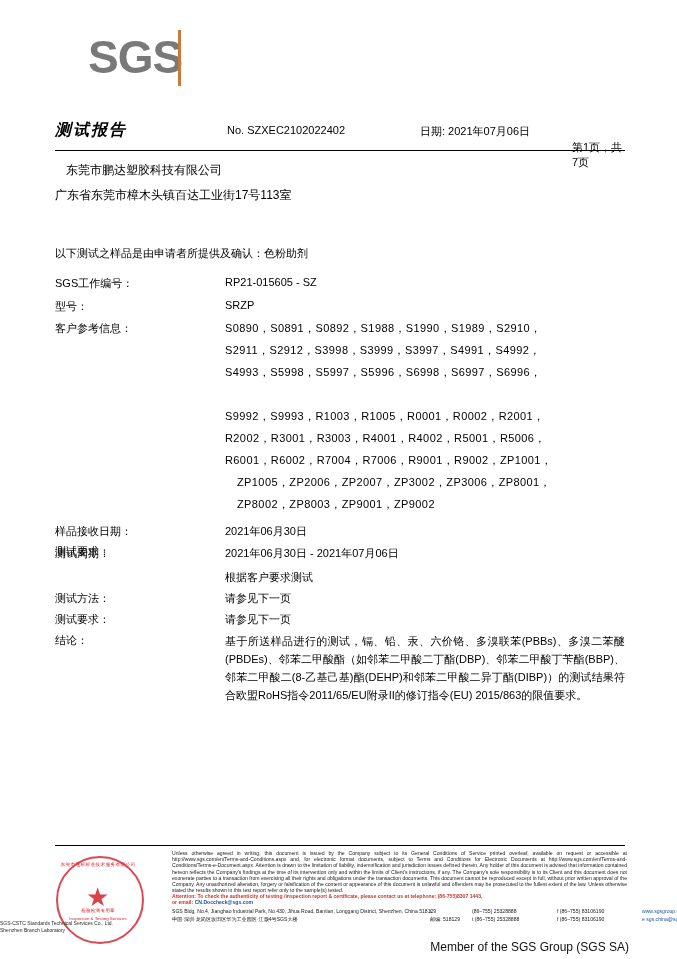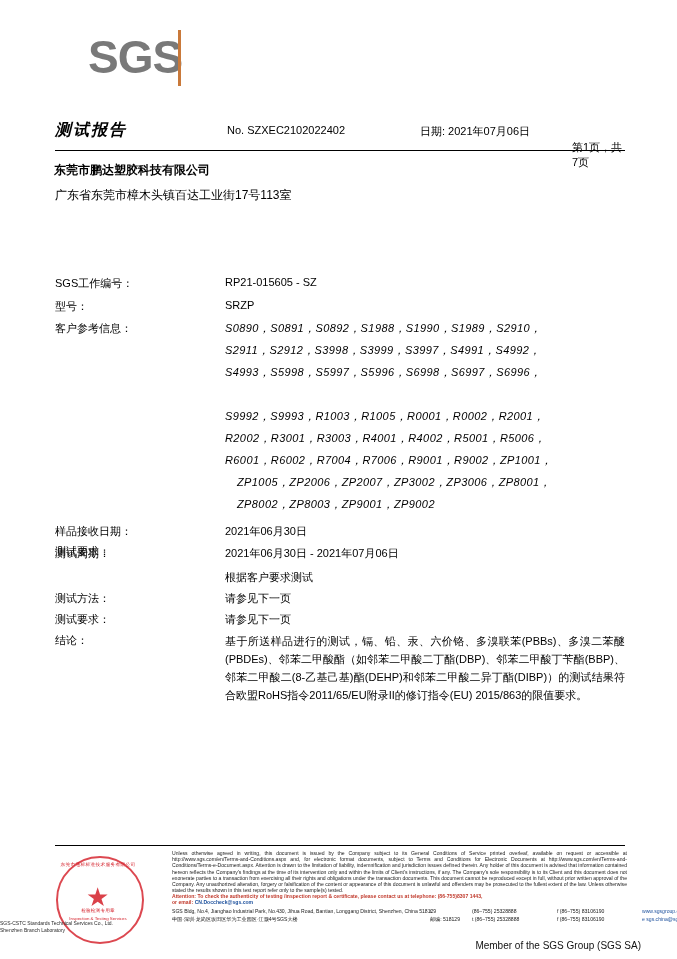--- a/index.html
+++ b/index.html
@@ -89,24 +89,23 @@
     left: 55px;
     top: 150px;
     width: 570px;
     height: 1px;
     background: #000;
   }
 
   
   .client-name {
     position: absolute;
-    left: 54px;
+    left: 66px;
     top: 162px;
     font-size: 12px;
-    font-weight: bold;
   }
   .client-addr {
     position: absolute;
     left: 55px;
     top: 187px;
     font-size: 12px;
   }
 
   
   .sample-stmt {
@@ -128,21 +127,20 @@
     left: 225px;
     font-size: 11px;
     white-space: nowrap;
   }
   .ref-line {
     position: absolute;
     left: 225px;
     font-size: 11px;
     letter-spacing: 0.4px;
     white-space: nowrap;
-    font-style: italic;
   }
   .ref-line.indent {
     left: 237px;
   }
 
   .conclusion-text {
     position: absolute;
     left: 225px;
     top: 632px;
     width: 400px;
@@ -271,23 +269,22 @@
   .footer-row .c2 { position: absolute; left: 258px; }
   .footer-row .c3 { position: absolute; left: 300px; }
   .footer-row .c4 { position: absolute; left: 385px; }
 
   .member-line {
     position: absolute;
     left: 0;
     top: 940px;
     width: 629px;
     text-align: right;
-    font-size: 10px;
+    font-size: 12px;
     color: #111;
-    margin-left: 12px;
   }
 </style>
 </head>
 <body>
 
 <div class="page">
 
   <div class="logo-wrap">
     <div class="logo-text">SGS</div>
   </div>
@@ -297,20 +294,21 @@
     <div class="doc-title">测试报告</div>
     <div class="report-no">No. SZXEC2102022402</div>
     <div class="report-date">日期: 2021年07月06日</div>
     <div class="report-page">第1页，共7页</div>
   </div>
   <div class="hr-top"></div>
 
   <div class="client-name">东莞市鹏达塑胶科技有限公司</div>
   <div class="client-addr">广东省东莞市樟木头镇百达工业街17号113室</div>
 
+  <div class="sample-stmt">以下测试之样品是由申请者所提供及确认：色粉助剂</div>
 
   <div class="field-label" style="top:276px">SGS工作编号：</div>
   <div class="field-value" style="top:276px">RP21-015605 - SZ</div>
 
   <div class="field-label" style="top:299px">型号：</div>
   <div class="field-value" style="top:299px">SRZP</div>
 
   <div class="field-label" style="top:321px">客户参考信息：</div>
   <div class="ref-line" style="top:321px">S0890，S0891，S0892，S1988，S1990，S1989，S2910，</div>
   <div class="ref-line" style="top:343px">S2911，S2912，S3998，S3999，S3997，S4991，S4992，</div>

